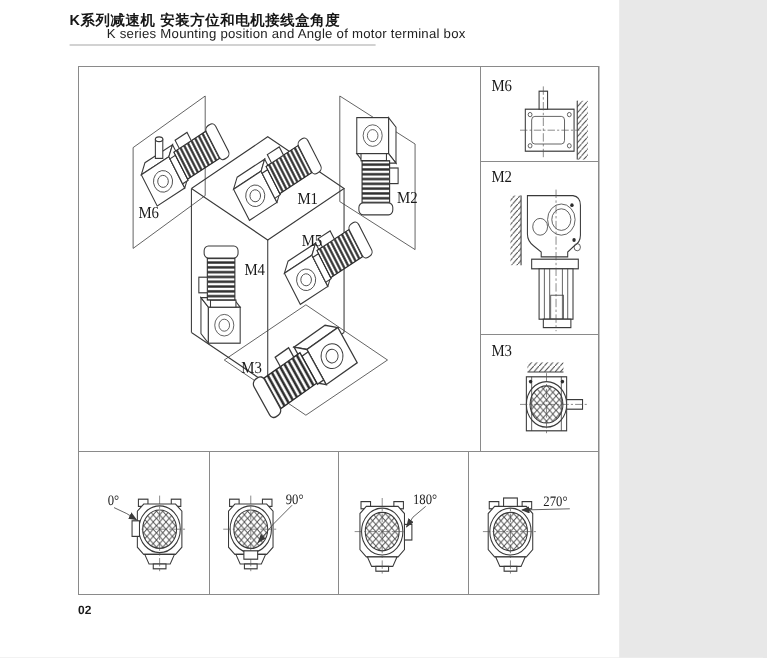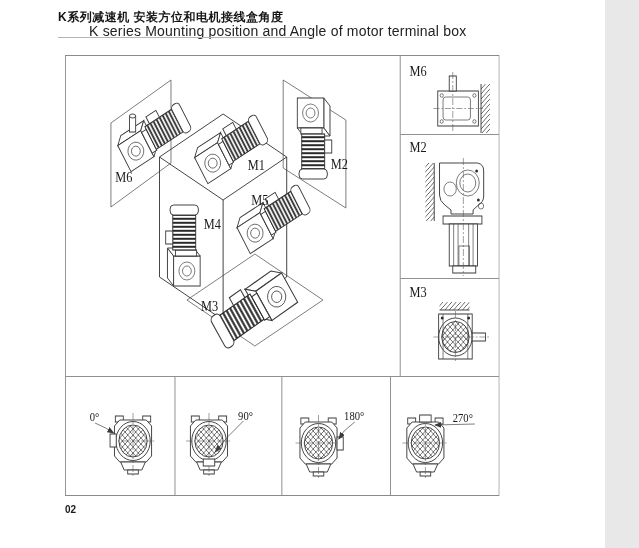--- a/index.html
+++ b/index.html
@@ -1,25 +1,25 @@
 <!DOCTYPE html>
 <html><head>
 <meta charset="utf-8">
 <style>
   html,body{margin:0;padding:0;background:#e8e8e8;}
   .page{
-    position:relative;width:605px;height:548px;background:#ffffff;
+    position:relative;width:516px;height:548px;background:#ffffff;
     font-family:"Liberation Sans",sans-serif;color:#111;overflow:hidden;
   }
   .title-zh{
     position:absolute;left:58px;top:9px;font-size:12px;font-weight:bold;
     letter-spacing:.5px;color:#161616;white-space:nowrap;
   }
   .title-en{
-    position:absolute;left:58px;top:23px;font-size:14px;color:#222;
+    position:absolute;left:58px;top:23px;font-size:11px;color:#222;
     white-space:nowrap;letter-spacing:.2px;padding-left:31px;
   }
   .header-rule{
     position:absolute;left:58px;top:37px;width:255px;height:1px;background:#b5b5b5;
   }
   svg.drawing{position:absolute;left:65px;top:55px;}
   .page-num{
     position:absolute;left:65px;top:504px;font-size:10px;font-weight:bold;color:#1a1a1a;
   }
   

